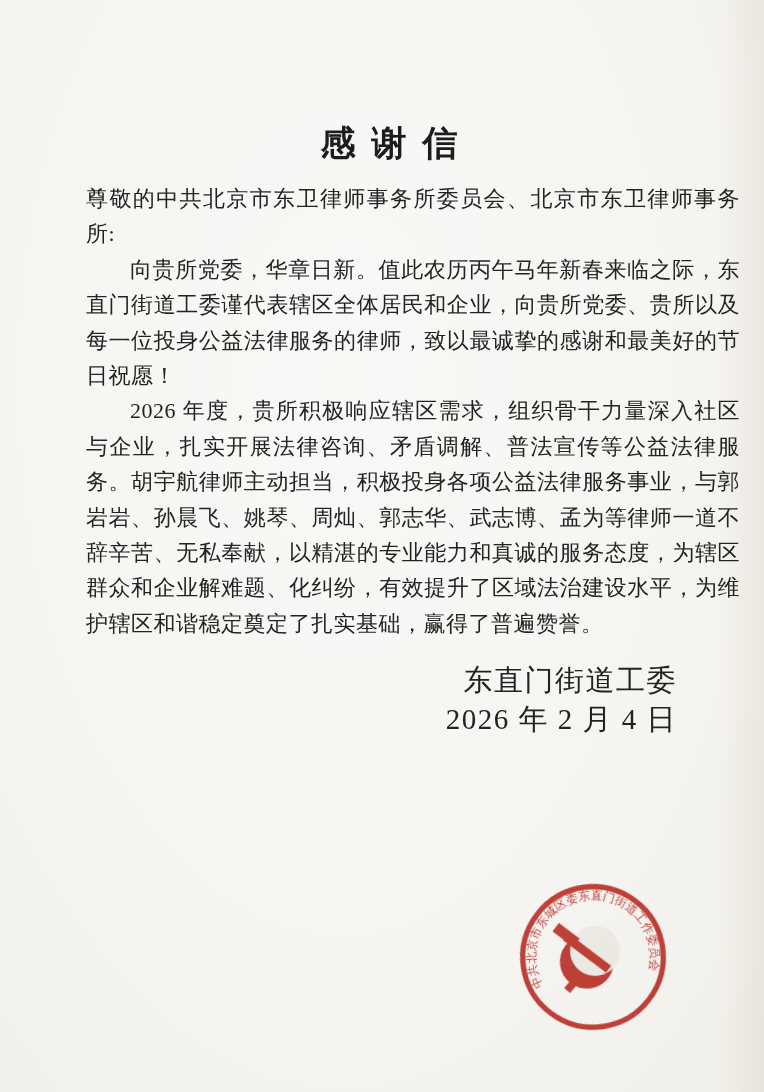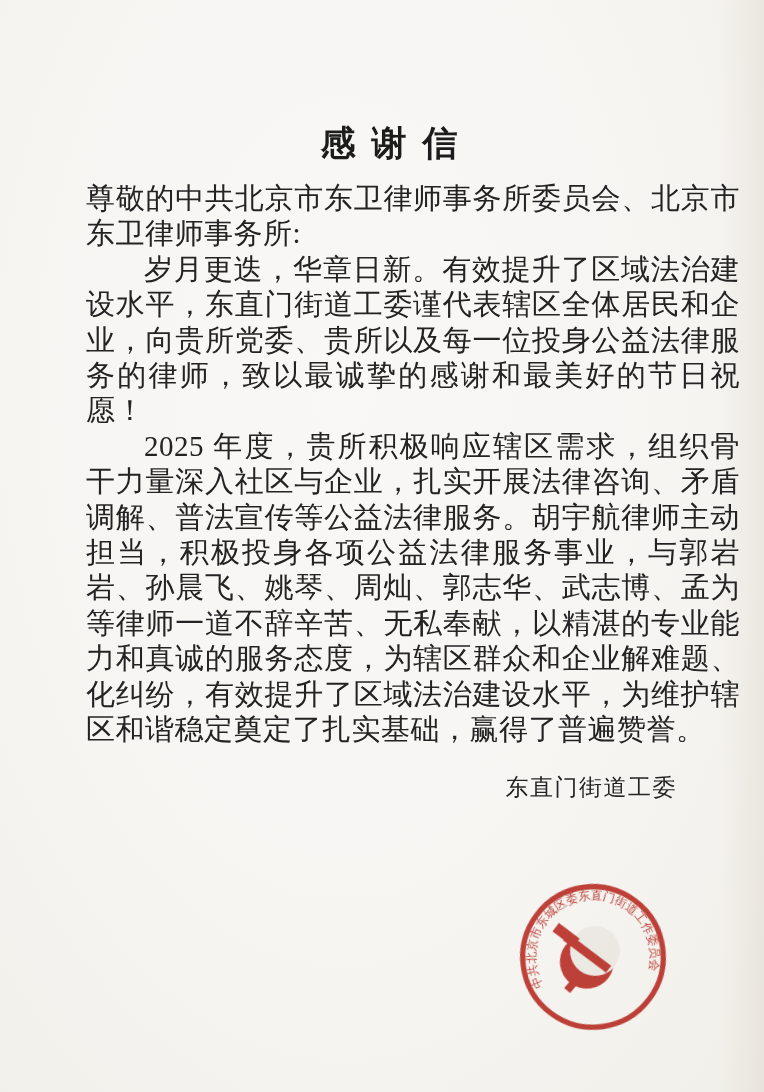--- a/index.html
+++ b/index.html
@@ -23,32 +23,32 @@
     font-size:35px;
     line-height:40px;
     font-weight:700;
     text-align:center;
     letter-spacing:16px;
     text-indent:16px;
     color:#1c1c1c;
   }
   .content{
     margin:17px 24px 0 86px;
-    font-size:29px;
+    font-size:22px;
     letter-spacing:0.5px;
     line-height:35.4px;
     text-align:justify;
   }
   .content p{margin:0;}
   .salutation{text-indent:0;}
   .para{text-indent:2em;}
   .sign-block{
     margin:20px 87px 0 4px;
     text-align:right;
-    font-size:23px;
+    font-size:29px;
     letter-spacing:1.5px;
     line-height:39px;
   }
   .seal{
     position:absolute;
     left:516px;top:880px;
     width:154px;height:154px;
     mix-blend-mode:multiply;
     opacity:0.92;
     transform:rotate(-8deg);
@@ -57,26 +57,27 @@
 </style>
 </head>
 <body>
 
 <div class="page">
 
   <h1 class="title">感谢信</h1>
 
   <div class="content">
     <p class="salutation">尊敬的中共北京市东卫律师事务所委员会、北京市东卫律师事务所:</p>
-    <p class="para">岁月更迭，华章日新。有效提升了区域法治建设水平，东直门街道工委谨代表辖区全体居民和企业，向贵所党委、贵所以及每一位投身公益法律服务的律师，致以最诚挚的感谢和最美好的节日祝愿！</p>
-    <p class="para">2025 年度，贵所积极响应辖区需求，组织骨干力量深入社区与企业，扎实开展法律咨询、矛盾调解、普法宣传等公益法律服务。胡宇航律师主动担当，积极投身各项公益法律服务事业，与郭岩岩、孙晨飞、姚琴、周灿、郭志华、武志博、孟为等律师一道不辞辛苦、无私奉献，以精湛的专业能力和真诚的服务态度，为辖区群众和企业解难题、化纠纷，有效提升了区域法治建设水平，为维护辖区和谐稳定奠定了扎实基础，赢得了普遍赞誉。</p>
+    <p class="para">向贵所党委，华章日新。值此农历丙午马年新春来临之际，东直门街道工委谨代表辖区全体居民和企业，向贵所党委、贵所以及每一位投身公益法律服务的律师，致以最诚挚的感谢和最美好的节日祝愿！</p>
+    <p class="para">2026 年度，贵所积极响应辖区需求，组织骨干力量深入社区与企业，扎实开展法律咨询、矛盾调解、普法宣传等公益法律服务。胡宇航律师主动担当，积极投身各项公益法律服务事业，与郭岩岩、孙晨飞、姚琴、周灿、郭志华、武志博、孟为等律师一道不辞辛苦、无私奉献，以精湛的专业能力和真诚的服务态度，为辖区群众和企业解难题、化纠纷，有效提升了区域法治建设水平，为维护辖区和谐稳定奠定了扎实基础，赢得了普遍赞誉。</p>
   </div>
 
   <div class="sign-block">
     <div>东直门街道工委</div>
+    <div>2026 年 2 月 4 日</div>
   </div>
 
   <svg class="seal" viewBox="0 0 160 160" aria-hidden="true">
 
     <circle cx="80" cy="80" r="73" fill="none" stroke="#c1332a" stroke-width="5.5"></circle>
 
     <path id="sealArc" d="M 24.4 102.5 A 60 60 0 1 1 135.6 102.5" fill="none"></path>
     <text font-size="12.3" fill="#c1332a" letter-spacing="0" font-family="'Liberation Serif','DejaVu Serif',serif">
       <textPath href="#sealArc">中共北京市东城区委东直门街道工作委员会</textPath>
     </text>

